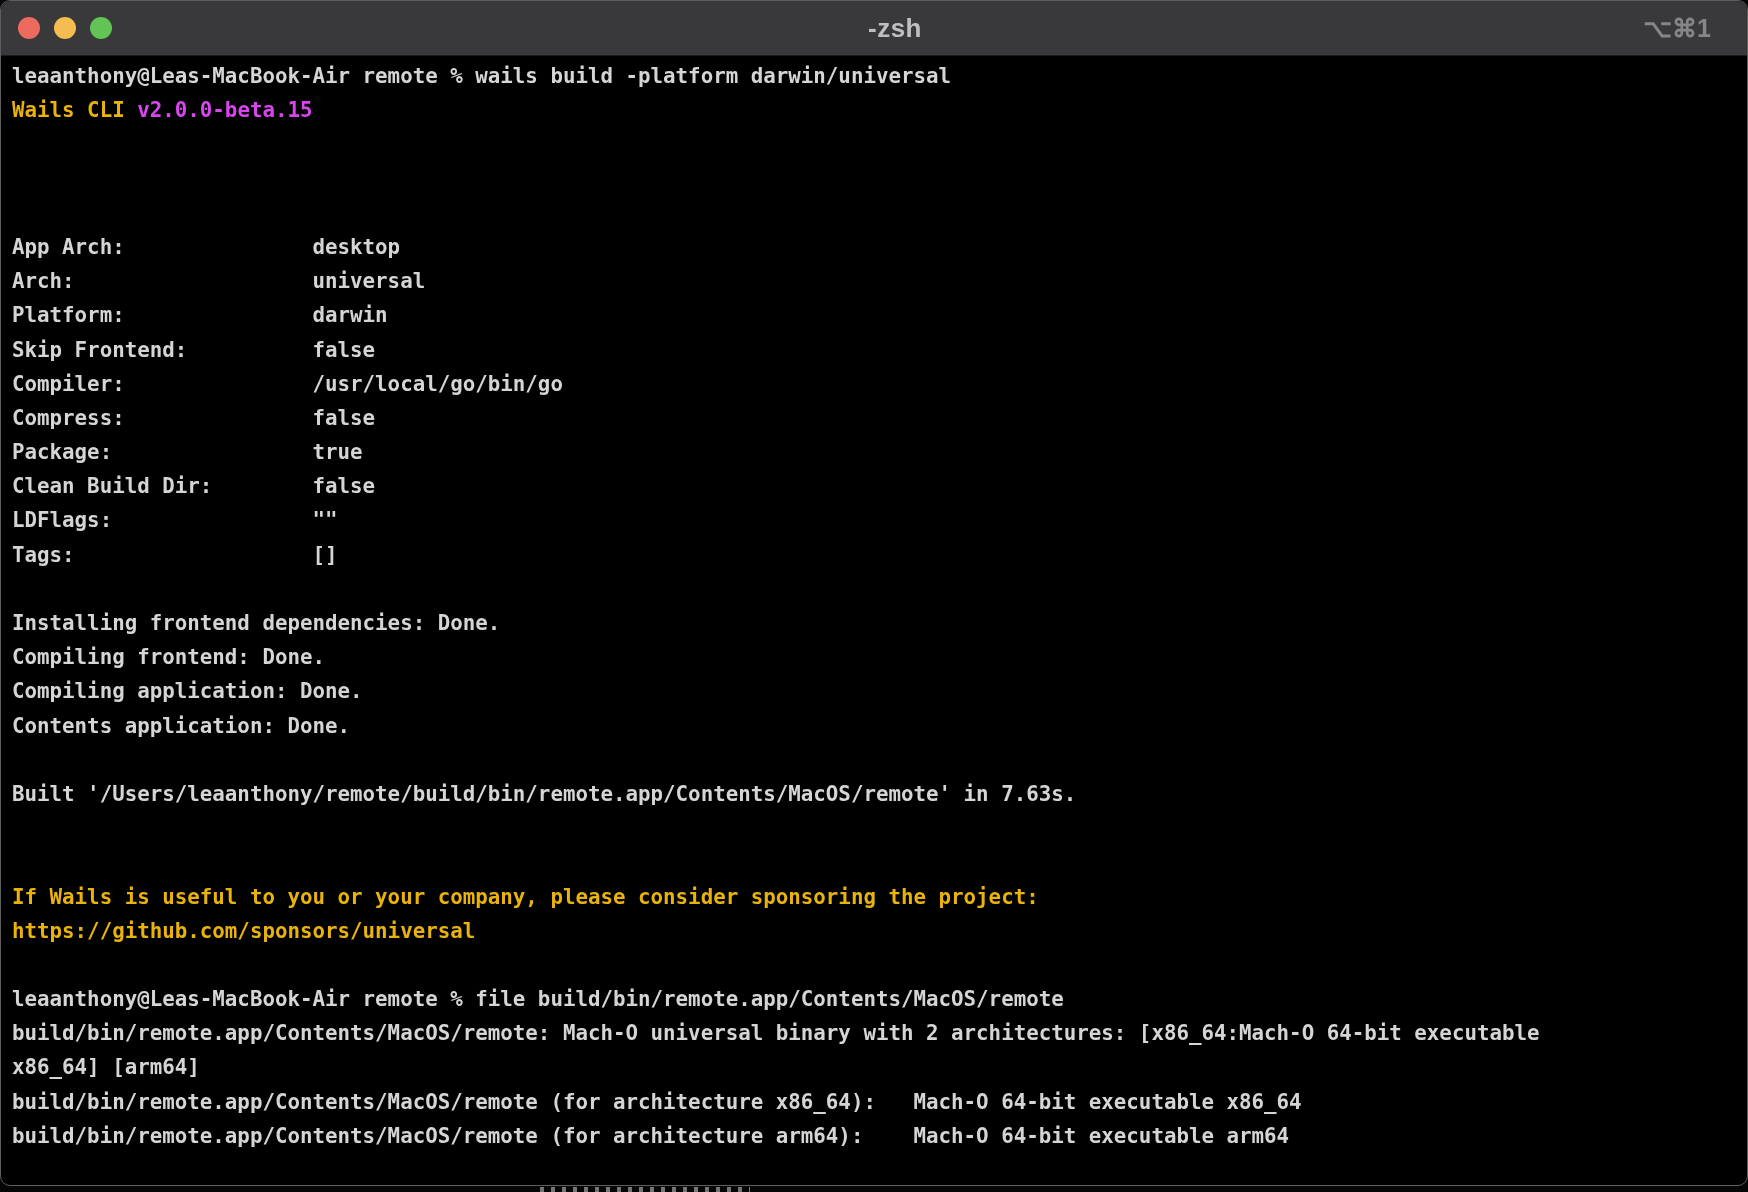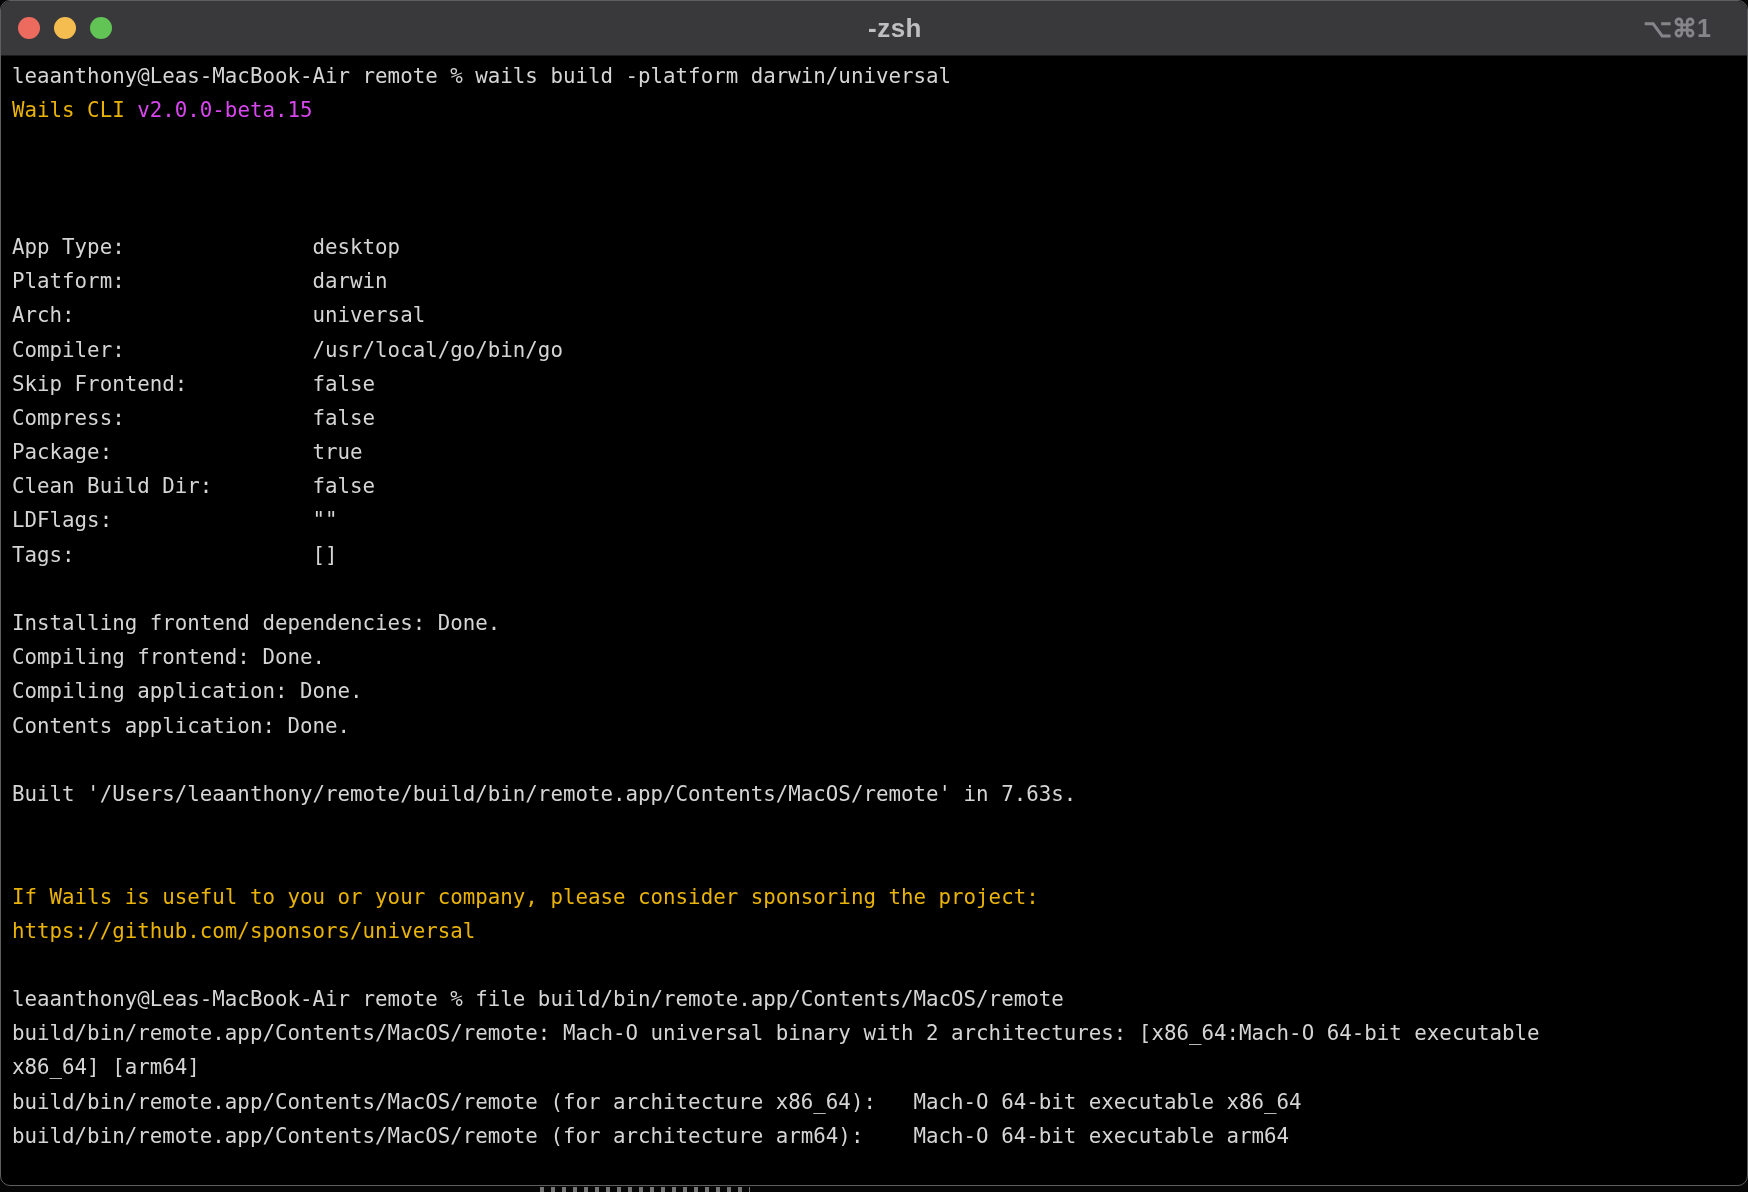--- a/index.html
+++ b/index.html
@@ -71,20 +71,21 @@
   .terminal {
     padding: 3px 0 0 11px;
     font-family: "DejaVu Sans Mono", "Liberation Mono", monospace;
     font-size: 20.8px;
     line-height: 34.2px;
     color: #d5d5d5;
   }
   .line {
     height: 34.2px;
     white-space: pre;
+    font-weight: bold;
   }
   .seg.fg     { color: #d5d5d5; }
   .seg.yellow { color: #eab308; }
   .seg.red    { color: #d946ef; }
   .cursor {
     display: inline-block;
     width: 13px;
     height: 25px;
     background: #b9b9b9;
     vertical-align: middle;
@@ -112,25 +113,25 @@
     </div>
     <div class="window-title">-zsh</div>
     <div class="window-shortcut">⌥⌘1</div>
   </div>
   <div class="terminal">
       <div class="line"><span class="seg fg">leaanthony@Leas-MacBook-Air remote % wails build -platform darwin/universal</span></div>
       <div class="line"><span class="seg yellow">Wails CLI </span><span class="seg red">v2.0.0-beta.15</span></div>
       <div class="line"></div>
       <div class="line"></div>
       <div class="line"></div>
-      <div class="line"><span class="seg fg">App Type:               desktop</span></div>
+      <div class="line"><span class="seg fg">App Arch:               desktop</span></div>
+      <div class="line"><span class="seg fg">Arch:                   universal</span></div>
       <div class="line"><span class="seg fg">Platform:               darwin</span></div>
-      <div class="line"><span class="seg fg">Arch:                   universal</span></div>
+      <div class="line"><span class="seg fg">Skip Frontend:          false</span></div>
       <div class="line"><span class="seg fg">Compiler:               /usr/local/go/bin/go</span></div>
-      <div class="line"><span class="seg fg">Skip Frontend:          false</span></div>
       <div class="line"><span class="seg fg">Compress:               false</span></div>
       <div class="line"><span class="seg fg">Package:                true</span></div>
       <div class="line"><span class="seg fg">Clean Build Dir:        false</span></div>
       <div class="line"><span class="seg fg">LDFlags:                ""</span></div>
       <div class="line"><span class="seg fg">Tags:                   []</span></div>
       <div class="line"></div>
       <div class="line"><span class="seg fg">Installing frontend dependencies: Done.</span></div>
       <div class="line"><span class="seg fg">Compiling frontend: Done.</span></div>
       <div class="line"><span class="seg fg">Compiling application: Done.</span></div>
       <div class="line"><span class="seg fg">Contents application: Done.</span></div>

